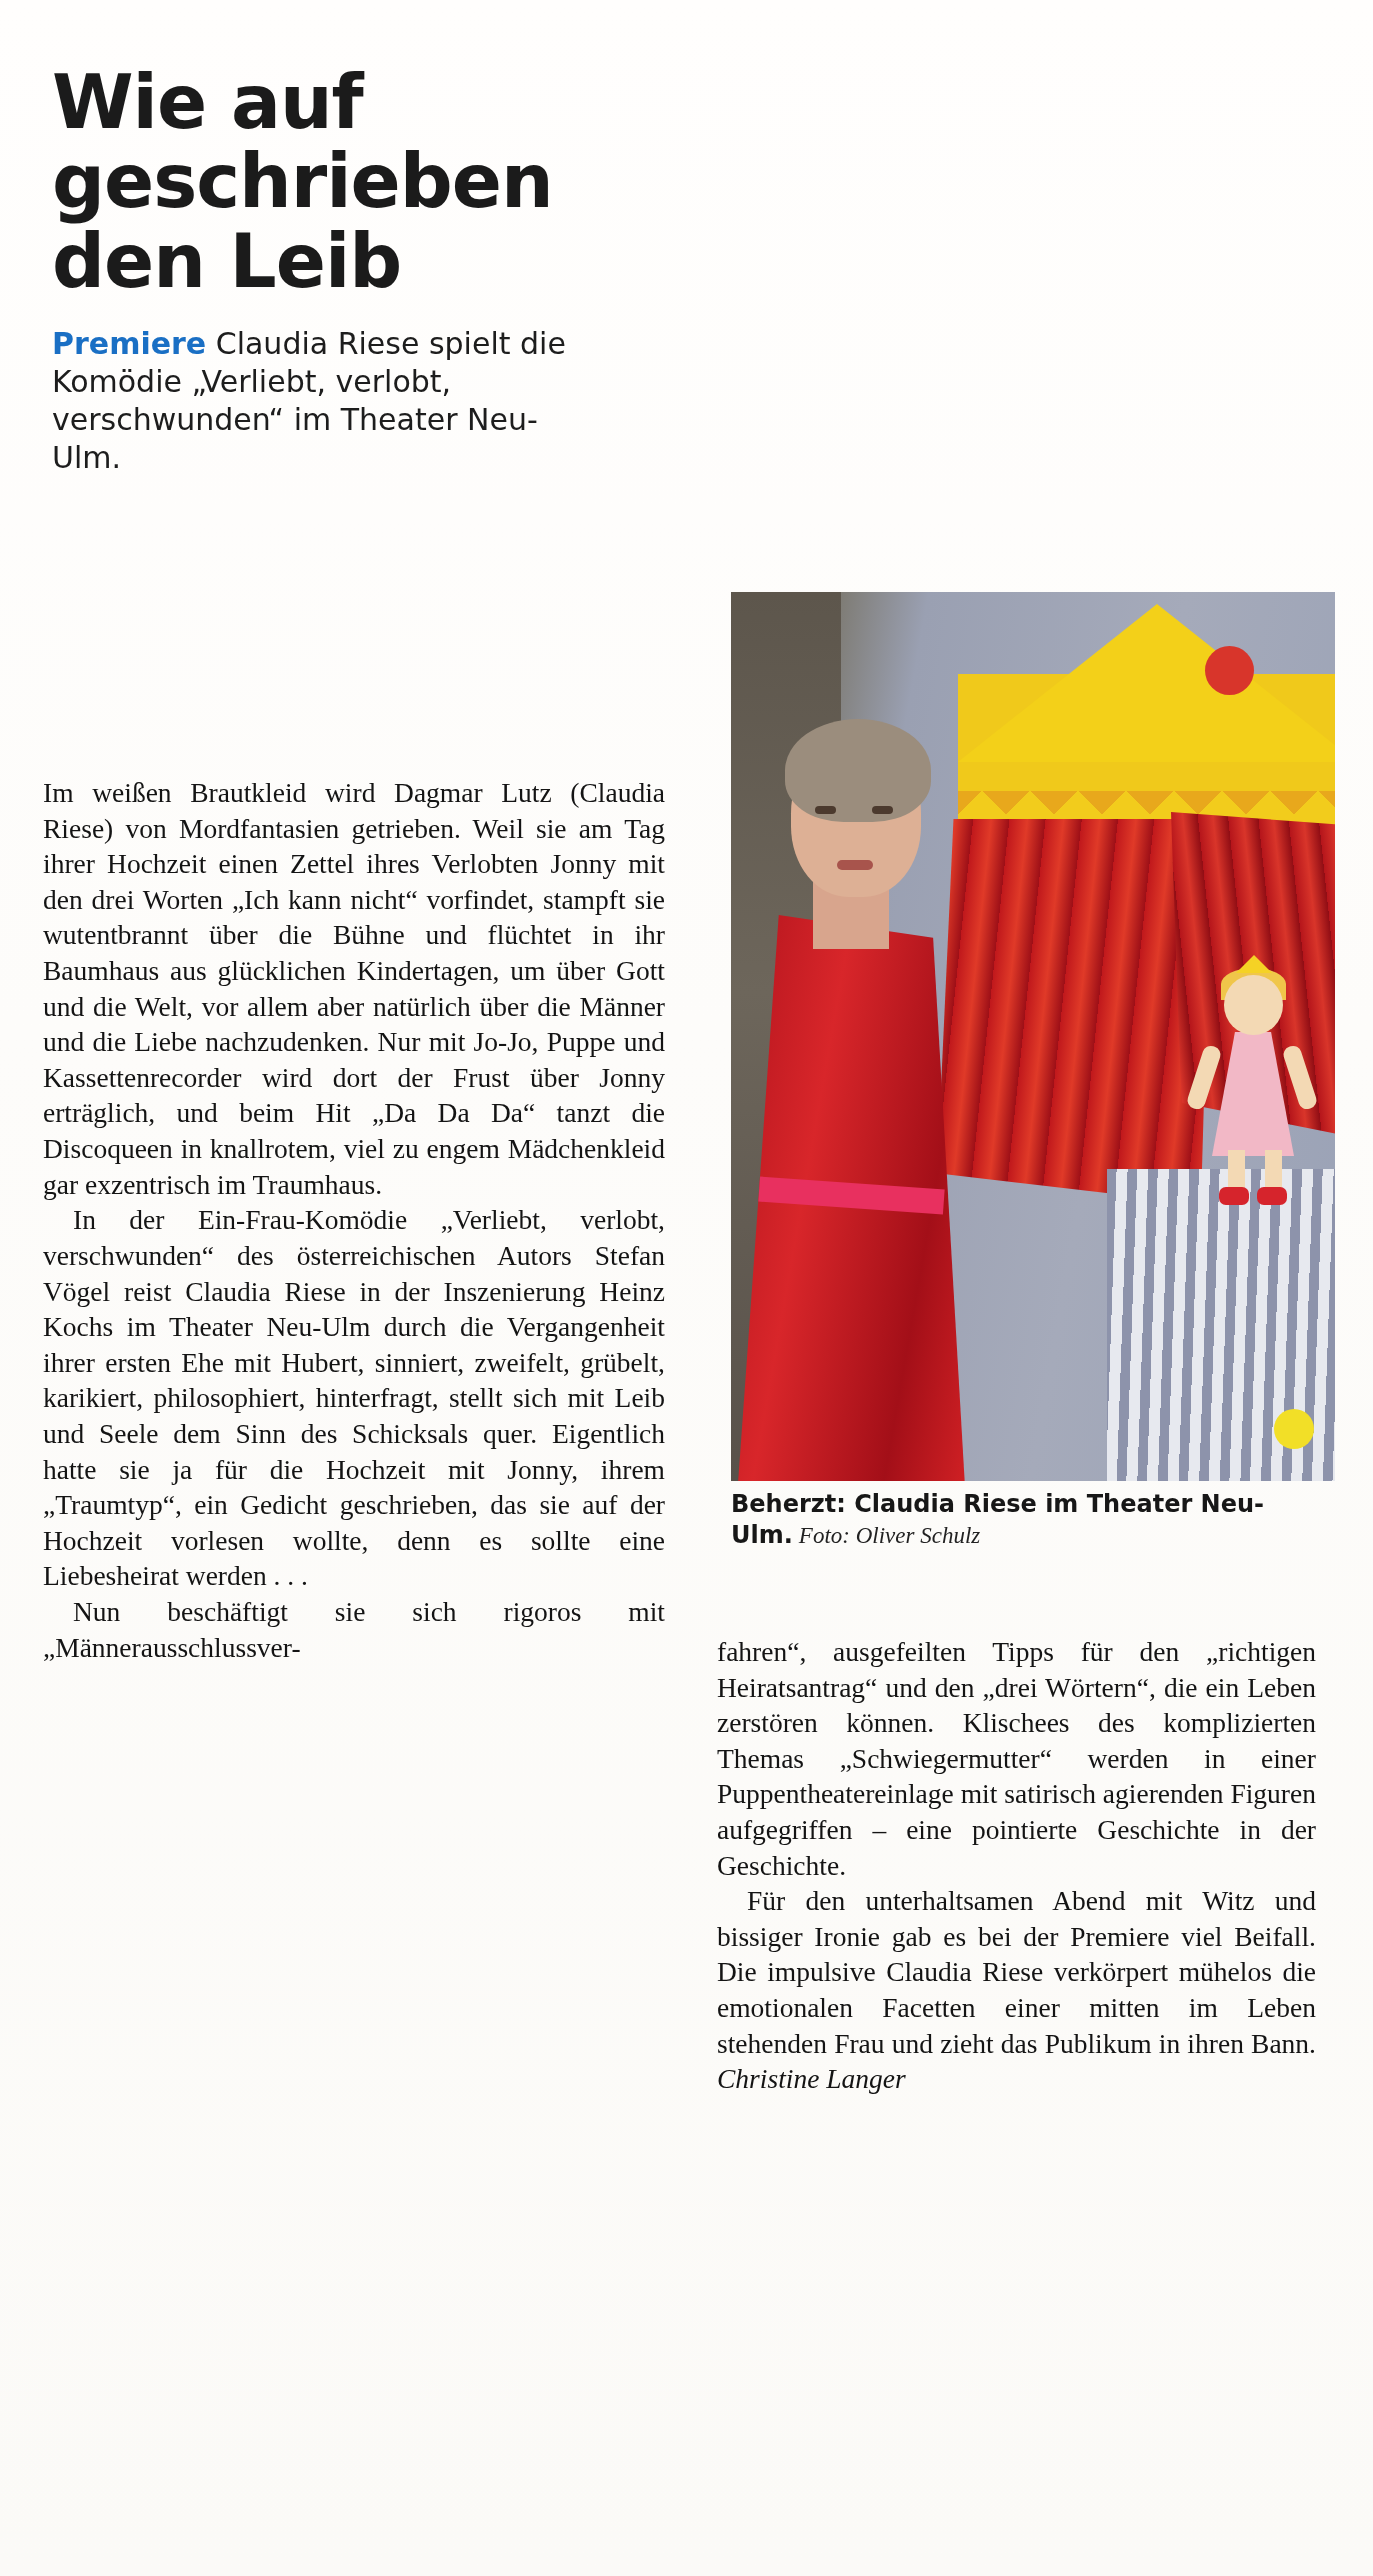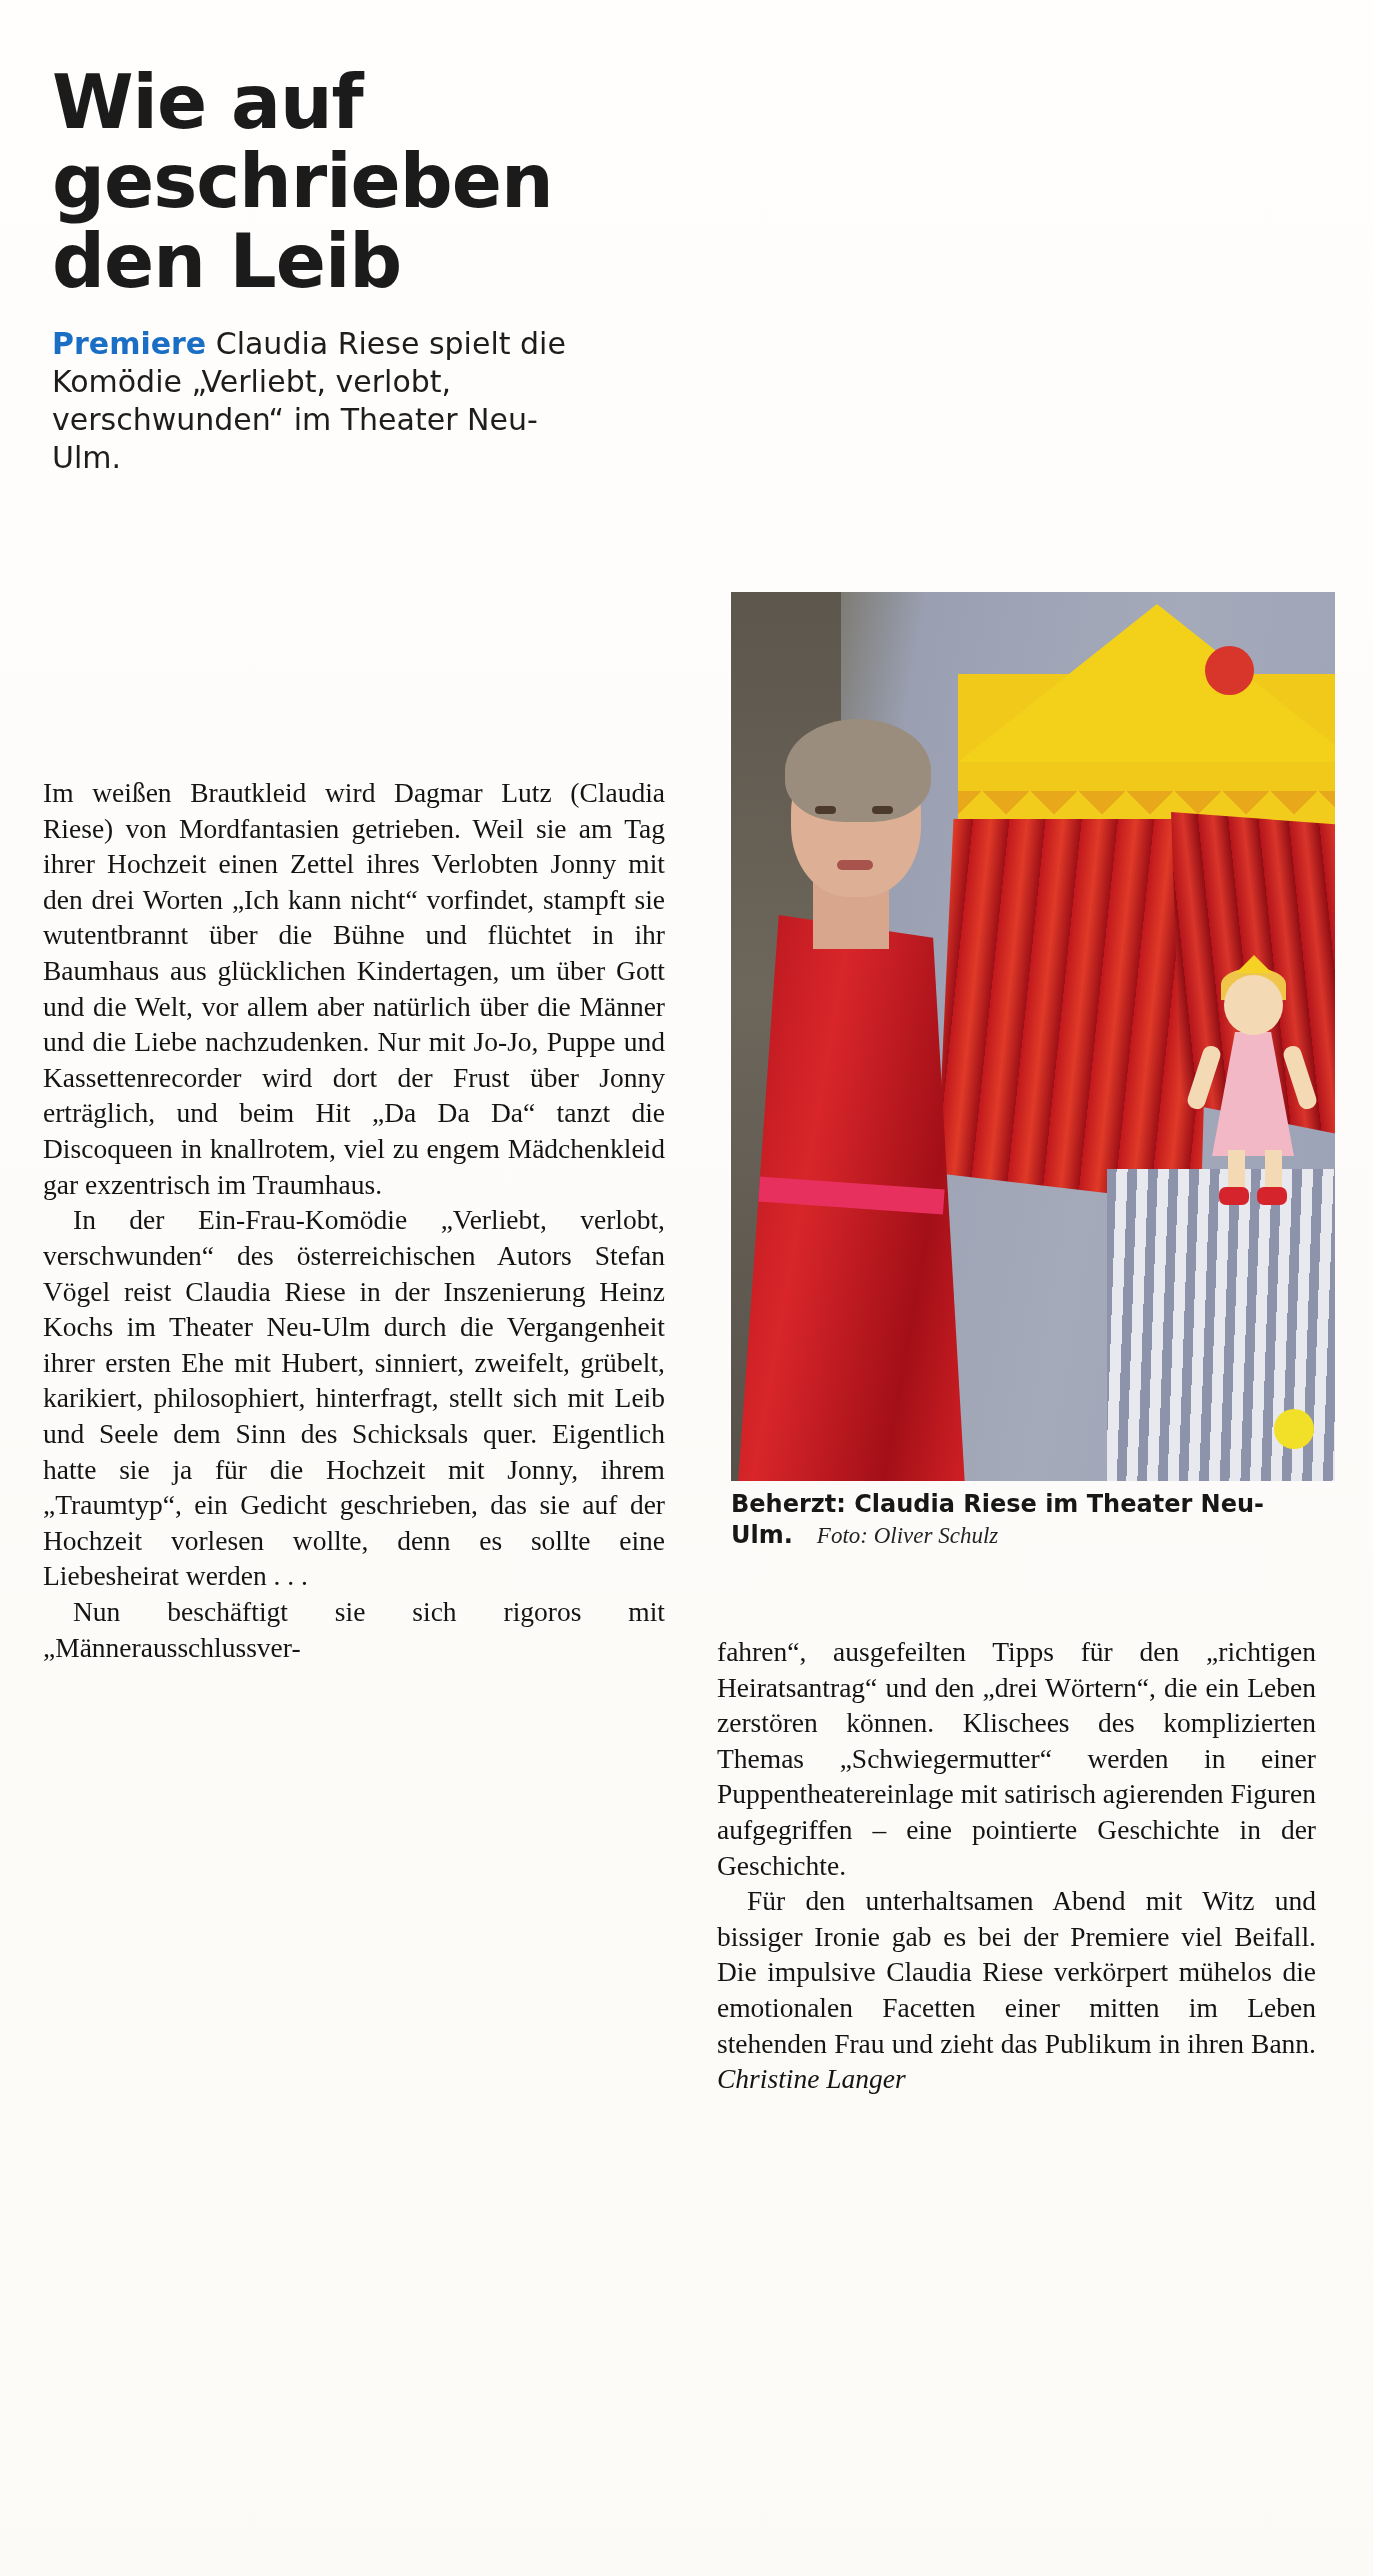--- a/index.html
+++ b/index.html
@@ -320,21 +320,21 @@
     font-size: 24px;
     line-height: 1.28;
     color: #171717;
   }
   .caption .credit {
     font-family: "Liberation Serif", serif;
     font-weight: normal;
     font-style: italic;
     font-size: 23px;
     color: #222;
-    margin-left: 24px;
+    margin-left: 6px;
   }
 
   .sig {
     font-style: italic;
   }
 </style>
 </head>
 <body>
 
 <div class="page">

